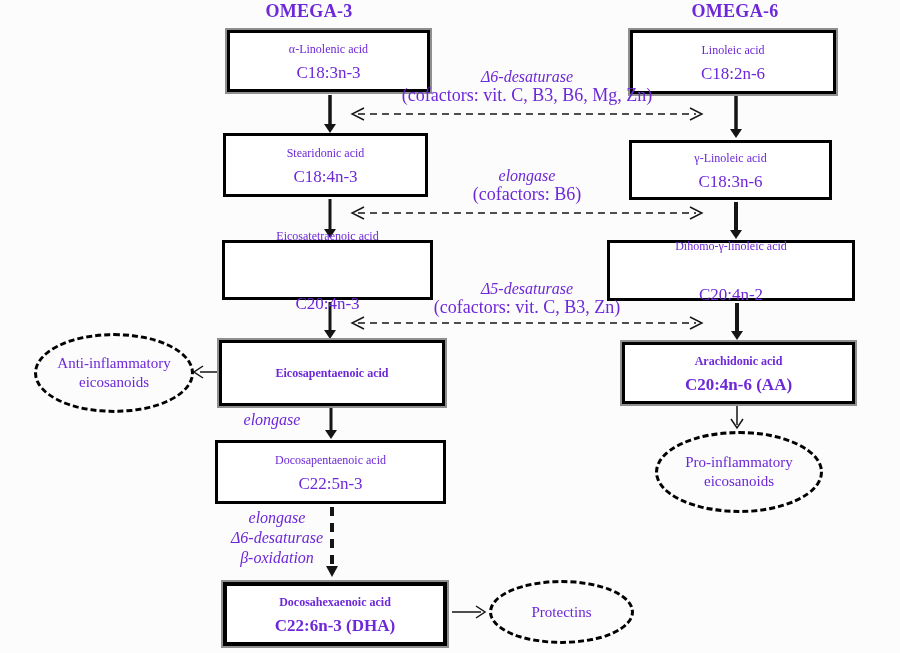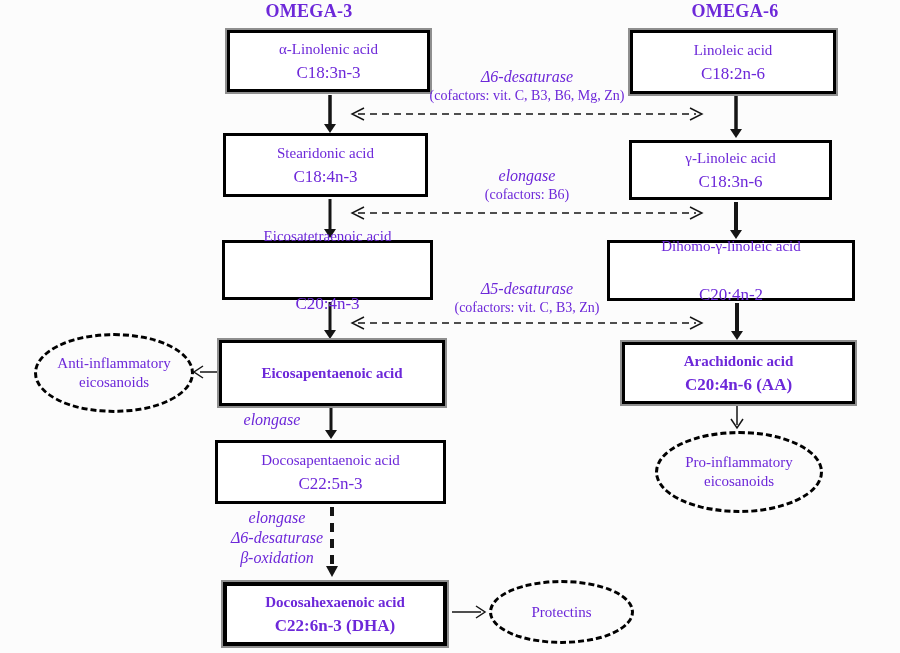--- a/index.html
+++ b/index.html
@@ -10,28 +10,28 @@
   .arrows{position:absolute;left:0;top:0;width:900px;height:653px;}
   .col-title{
     position:absolute;font-weight:700;font-size:18px;text-align:center;width:130px;
     letter-spacing:.3px;
   }
   .pbox{
     position:absolute;box-sizing:border-box;background:#ffffff;border:3px solid #000;
     display:flex;flex-direction:column;align-items:center;justify-content:center;
     text-align:center;line-height:23px;
   }
-  .pbox .bname{font-size:15px;}
+  .pbox .bname{font-size:12px;}
   .pbox .bformula{font-size:17px;}
   .pbox.emph{box-shadow:0 0 0 2px #8f8f8f;}
   .pbox.strong{border-width:4px;}
   .pbox.boldtxt .bname,.pbox.boldtxt .bformula{font-weight:700;}
   .enzyme{position:absolute;width:300px;text-align:center;}
   .enzyme .ename{font-style:italic;font-size:16px;line-height:20px;}
-  .enzyme .ecof{font-size:14px;line-height:17px;}
+  .enzyme .ecof{font-size:18px;line-height:17px;}
   .sidelabel{position:absolute;font-style:italic;font-size:16px;line-height:20px;text-align:center;}
   .ellipse{
     position:absolute;box-sizing:border-box;border:3px dashed #000;border-radius:50%;
     background:#fcfcfc;display:flex;flex-direction:column;align-items:center;justify-content:center;
     text-align:center;font-size:15px;line-height:19px;
   }
 </style>
 </head>
 <body>
 

